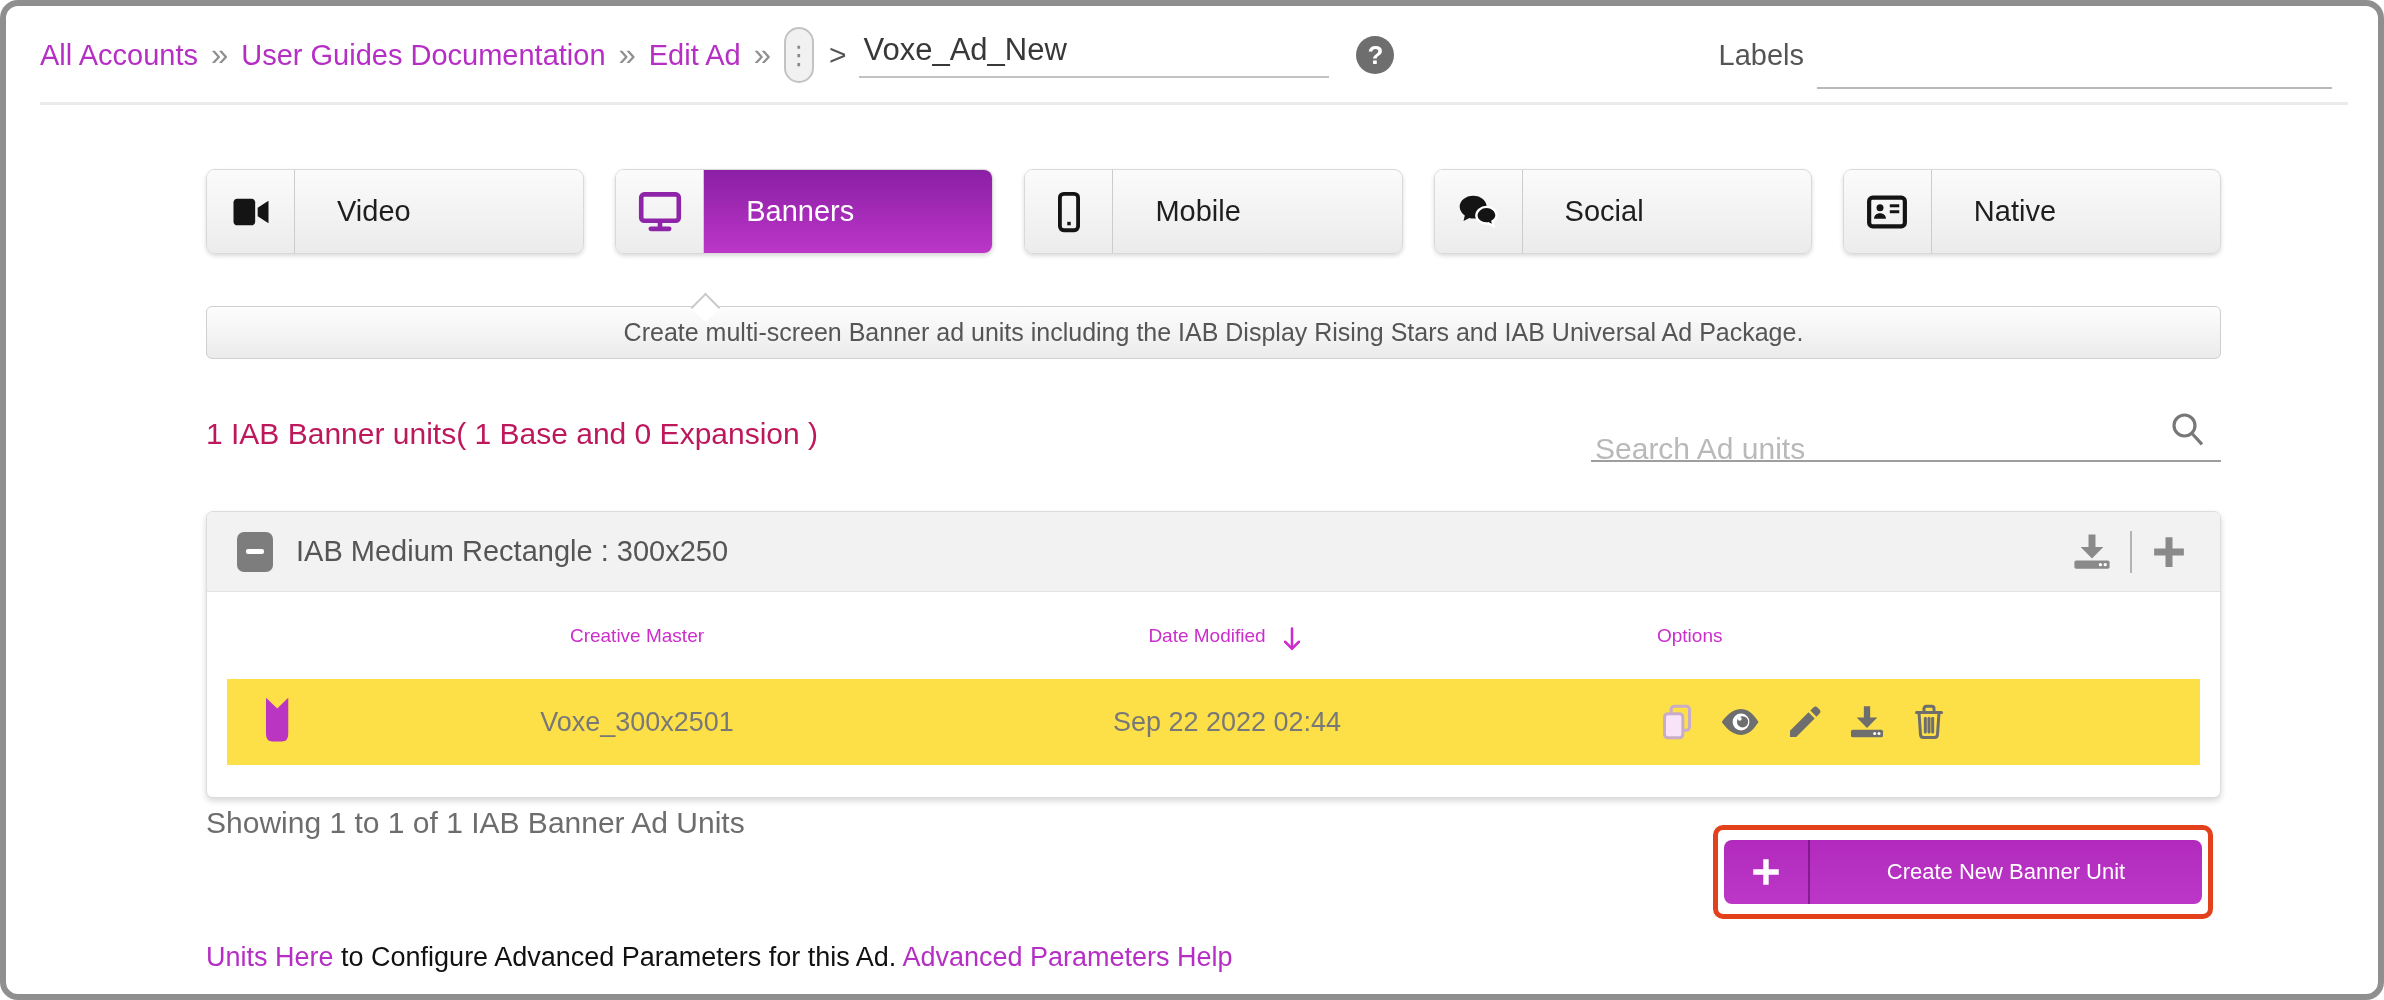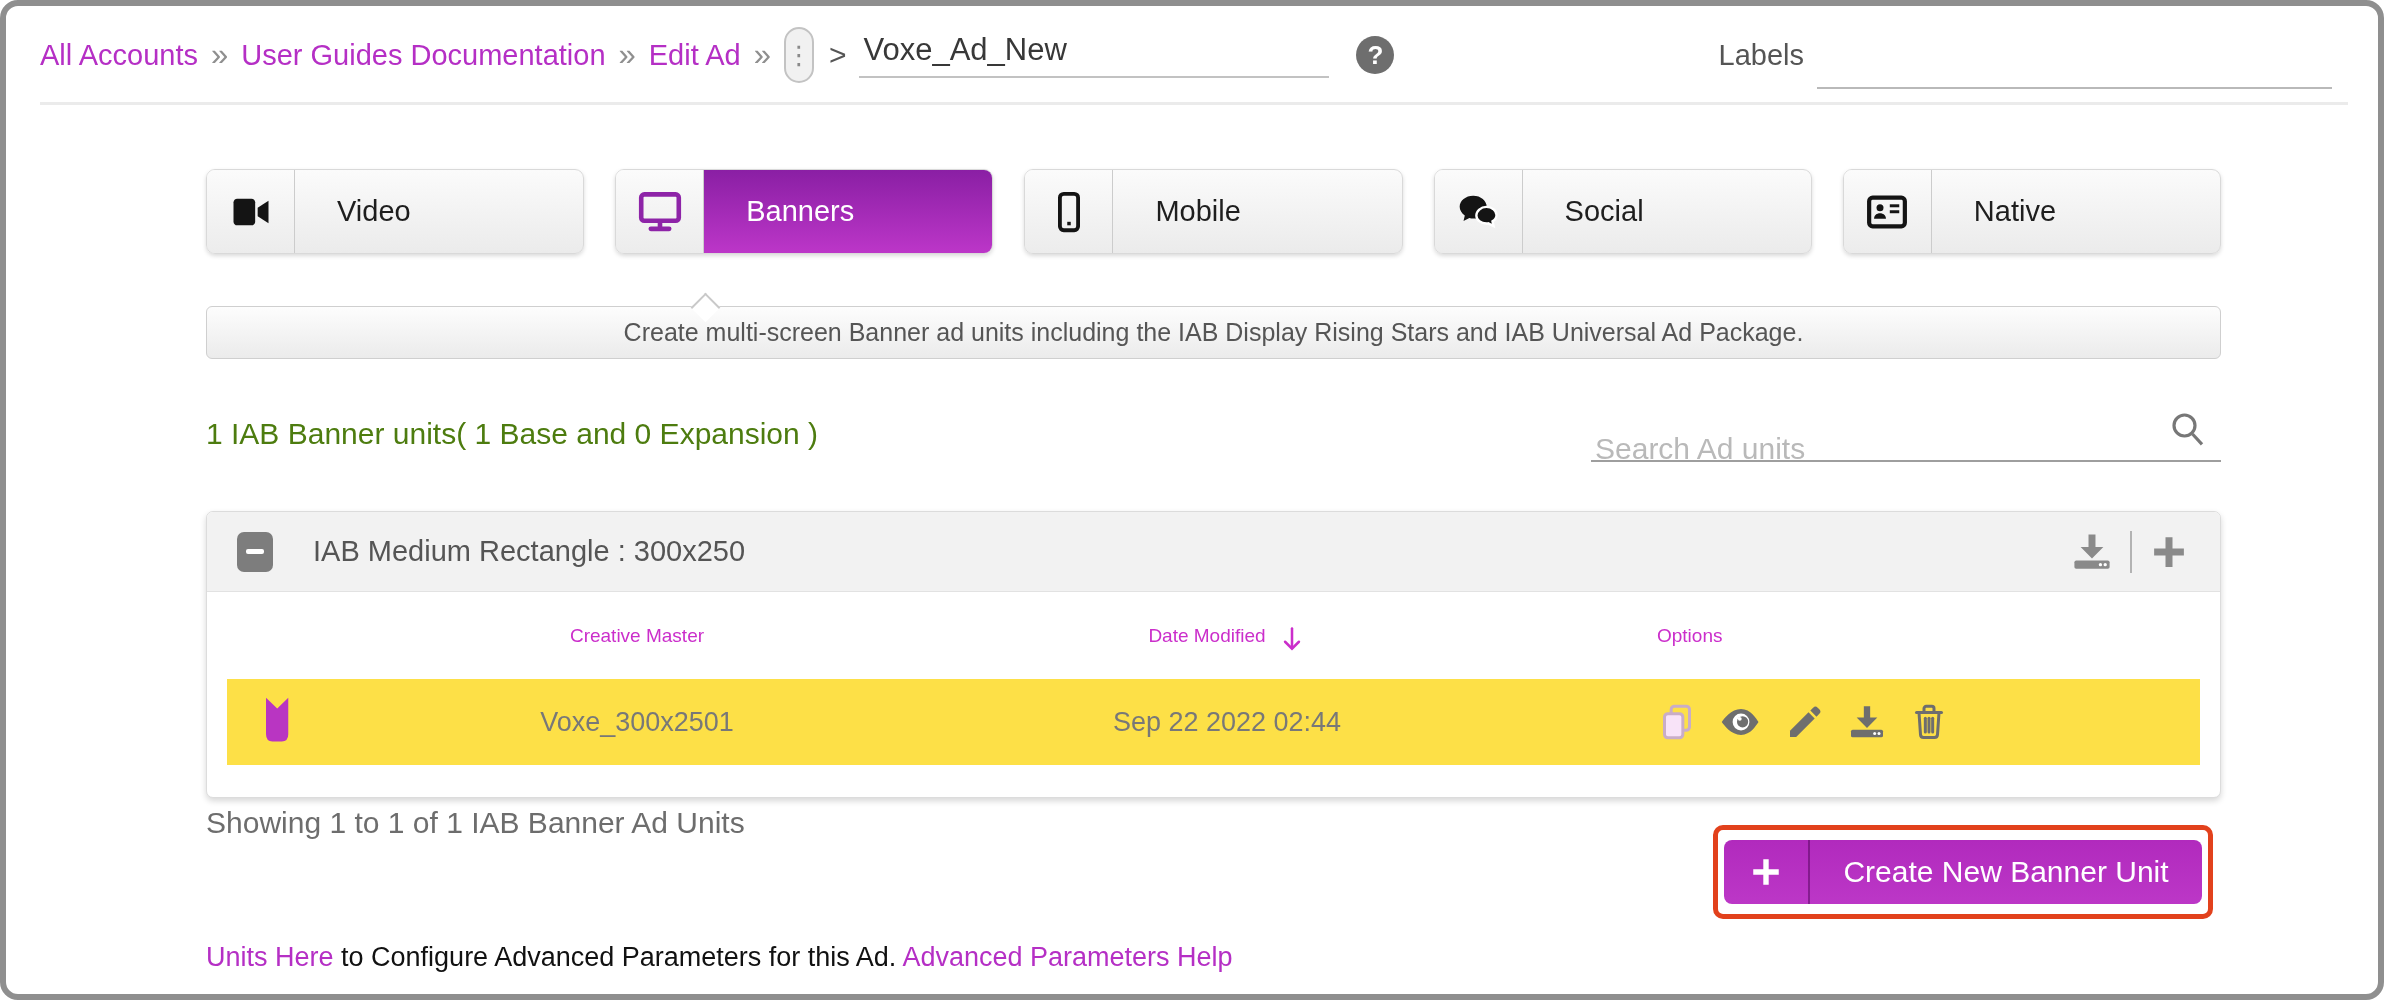--- a/index.html
+++ b/index.html
@@ -28,32 +28,32 @@
   .tab-label { flex:1; display:flex; align-items:center; padding-left:42px; font-size:29px; color:#1e1e1e; }
   .tab.selected .tab-label { background:linear-gradient(#8a1fa4,#bc36c8); color:#fff; }
 
   .tab-caret { position:absolute; top:291px; left:489px; width:21px; height:21px; background:#fff; border-left:2px solid #c9c9c9; border-top:2px solid #c9c9c9; transform:rotate(45deg); z-index:2; }
 
   
   .desc-bar { position:absolute; top:300px; left:0; width:100%; height:53px; border:1px solid #cfcfcf; border-radius:6px; background:linear-gradient(#fdfdfd,#ebebeb); display:flex; align-items:center; justify-content:center; font-size:25px; color:#555; }
 
   
   .units-row { position:absolute; top:398px; left:0; width:100%; height:60px; display:flex; align-items:center; }
-  .units-heading { font-size:30px; color:#4d7c0f; }
+  .units-heading { font-size:30px; color:#be185d; }
   .search-box { margin-left:auto; width:630px; position:relative; border-bottom:2px solid #9e9e9e; height:56px; display:flex; align-items:center; }
   .search-input { border:none; outline:none; background:transparent; width:560px; font-size:30px; color:#555; padding-left:4px; font-family:inherit;margin-top:32px; }
   .search-input::placeholder { color:#b9b9b9; }
   .search-glyph { position:absolute; right:14px; bottom:8px; cursor:pointer; }
 
   
   .panel { position:absolute; top:505px; left:0; width:100%; height:287px; border:1px solid #dcdcdc; border-radius:7px; background:#fff; box-shadow:0 3px 6px rgba(0,0,0,.16); overflow:hidden; }
   .panel-header { height:80px; background:#f2f2f2; border-bottom:1px solid #e2e2e2; display:flex; align-items:center; padding:0 30px; }
   .collapse-btn { width:36px; height:40px; background:#7d7d7d; border-radius:7px; display:flex; align-items:center; justify-content:center; cursor:pointer; }
   .collapse-btn .bar { width:18px; height:5px; background:#fff; border-radius:2px; }
-  .panel-title { margin-left:40px; font-size:29px; color:#555; }
+  .panel-title { margin-left:23px; font-size:29px; color:#555; }
   .panel-actions { margin-left:auto; display:flex; align-items:center; gap:16px; }
   .action-sep { width:2px; height:42px; background:#b3b3b3; }
 
   .grid { display:grid; grid-template-columns:100px 620px 560px 1fr; align-items:center; }
   .thead-wrap { padding:0 20px; }
   .thead { height:87px; }
   .th { color:#cb2ecb; font-size:19px; }
   .th-center { text-align:center; }
   .th-date { display:flex; align-items:center; justify-content:center; gap:12px; }
   .sort-arrow { transform:translateY(7px); cursor:pointer; }
@@ -64,21 +64,21 @@
   .cell-name,.cell-date { text-align:center; font-size:27px; color:#787878; }
   .cell-bookmark { justify-self:center; }
   .cell-options { display:flex; align-items:center; gap:22px; margin-left:150px; }
   .opt-icon { cursor:pointer; display:flex; }
 
   
   .showing { position:absolute; top:800px; left:0; font-size:30px; color:#6d6d6d; }
   .create-outline { position:absolute; top:819px; right:8px; width:500px; height:94px; border:5px solid #e2411c; border-radius:10px; display:flex; align-items:center; justify-content:center; }
   .create-btn { width:478px; height:64px; border:none; border-radius:8px; background:linear-gradient(#b12abd,#bc37c7); display:flex; align-items:center; cursor:pointer; padding:0; overflow:hidden; }
   .create-btn .plus-cell { width:86px; min-width:86px; height:100%; display:flex; align-items:center; justify-content:center; border-right:2px solid rgba(70,0,80,.45); }
-  .create-btn .btn-label { flex:1; text-align:center; color:#fff; font-size:30px; font-family:inherit; }
+  .create-btn .btn-label { flex:1; text-align:center; color:#fff; font-size:22px; font-family:inherit; }
 
   .advanced { position:absolute; top:936px; left:0; font-size:27px; color:#111; }
   .adv-link { color:#b52fc5; cursor:pointer; }
 </style>
 </head>
 <body>
 
 <div class="frame">
 
   <div class="topbar">

